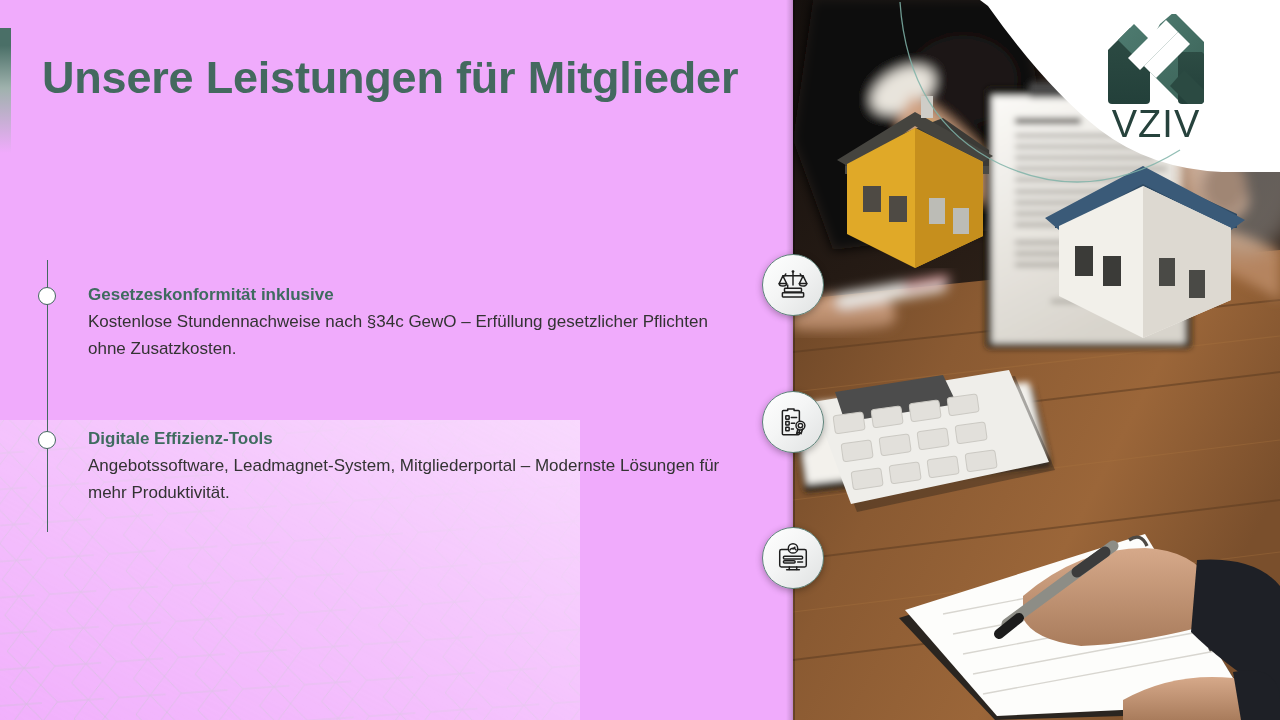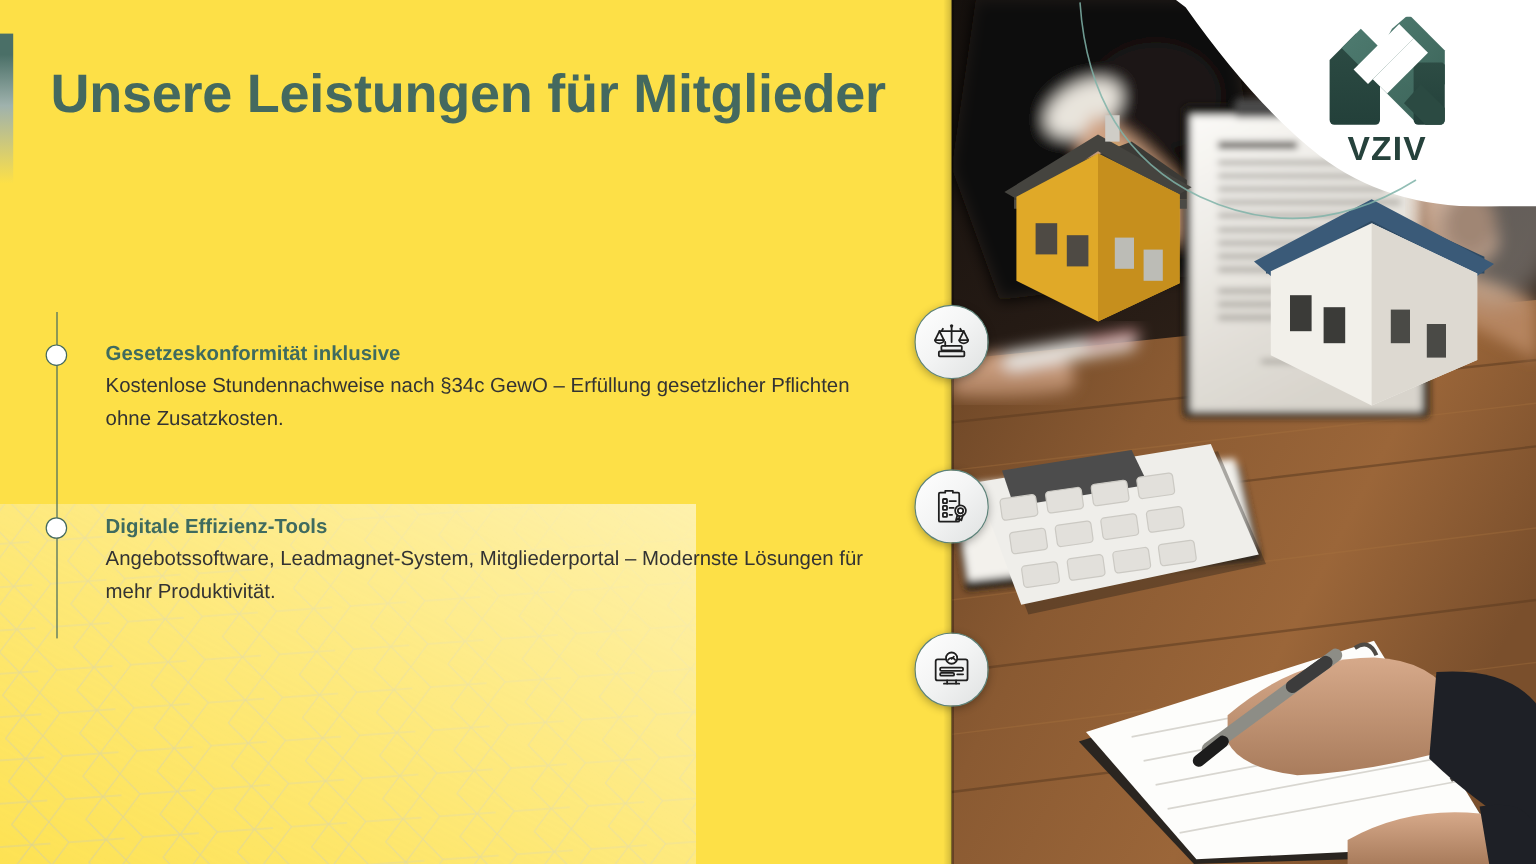--- a/index.html
+++ b/index.html
@@ -1,20 +1,20 @@
 <!DOCTYPE html>
 <html><head>
 <meta charset="utf-8">
 <style>
   html,body{margin:0;padding:0;}
   body{
     width:1280px;height:720px;overflow:hidden;background:#ffffff;
     font-family:"Liberation Sans",sans-serif;
   }
-  .slide{position:relative;width:1280px;height:720px;overflow:hidden;background:#fde047;}
+  .slide{position:relative;width:1280px;height:720px;overflow:hidden;background:#f0abfc;}
 
   
   .accent-bar{
     position:absolute;left:0;top:28px;width:11px;height:125px;
     background:linear-gradient(to bottom,#4a6f67 0%,#4a6f67 14%,#9fb2ad 48%,rgba(255,255,255,0) 100%);
   }
 
   
   .hex-watermark{
     position:absolute;left:-40px;bottom:-30px;width:620px;height:330px;
@@ -67,21 +67,21 @@
   .logo-blob{
     position:absolute;right:0;top:0;width:330px;height:172px;pointer-events:none;
   }
   .logo-blob svg{display:block;}
   .logo-wrap{
     position:absolute;right:44px;top:14px;width:160px;height:132px;
     display:flex;flex-direction:column;align-items:center;justify-content:flex-start;
   }
   .logo-mark{width:104px;height:92px;}
   .logo-text{
-    margin-top:-2px;font-size:28px;font-weight:bold;color:#26423c;
+    margin-top:-2px;font-size:38px;font-weight:normal;color:#26423c;
     letter-spacing:1px;line-height:40px;
   }
 
   
   .deco-arc{position:absolute;left:880px;top:0;width:400px;height:220px;pointer-events:none;}
 
   
   .badge{
     position:absolute;width:62px;height:62px;border-radius:50%;
     background:linear-gradient(135deg,#ffffff 0%,#f4f5f5 45%,#dfe1e1 100%);

